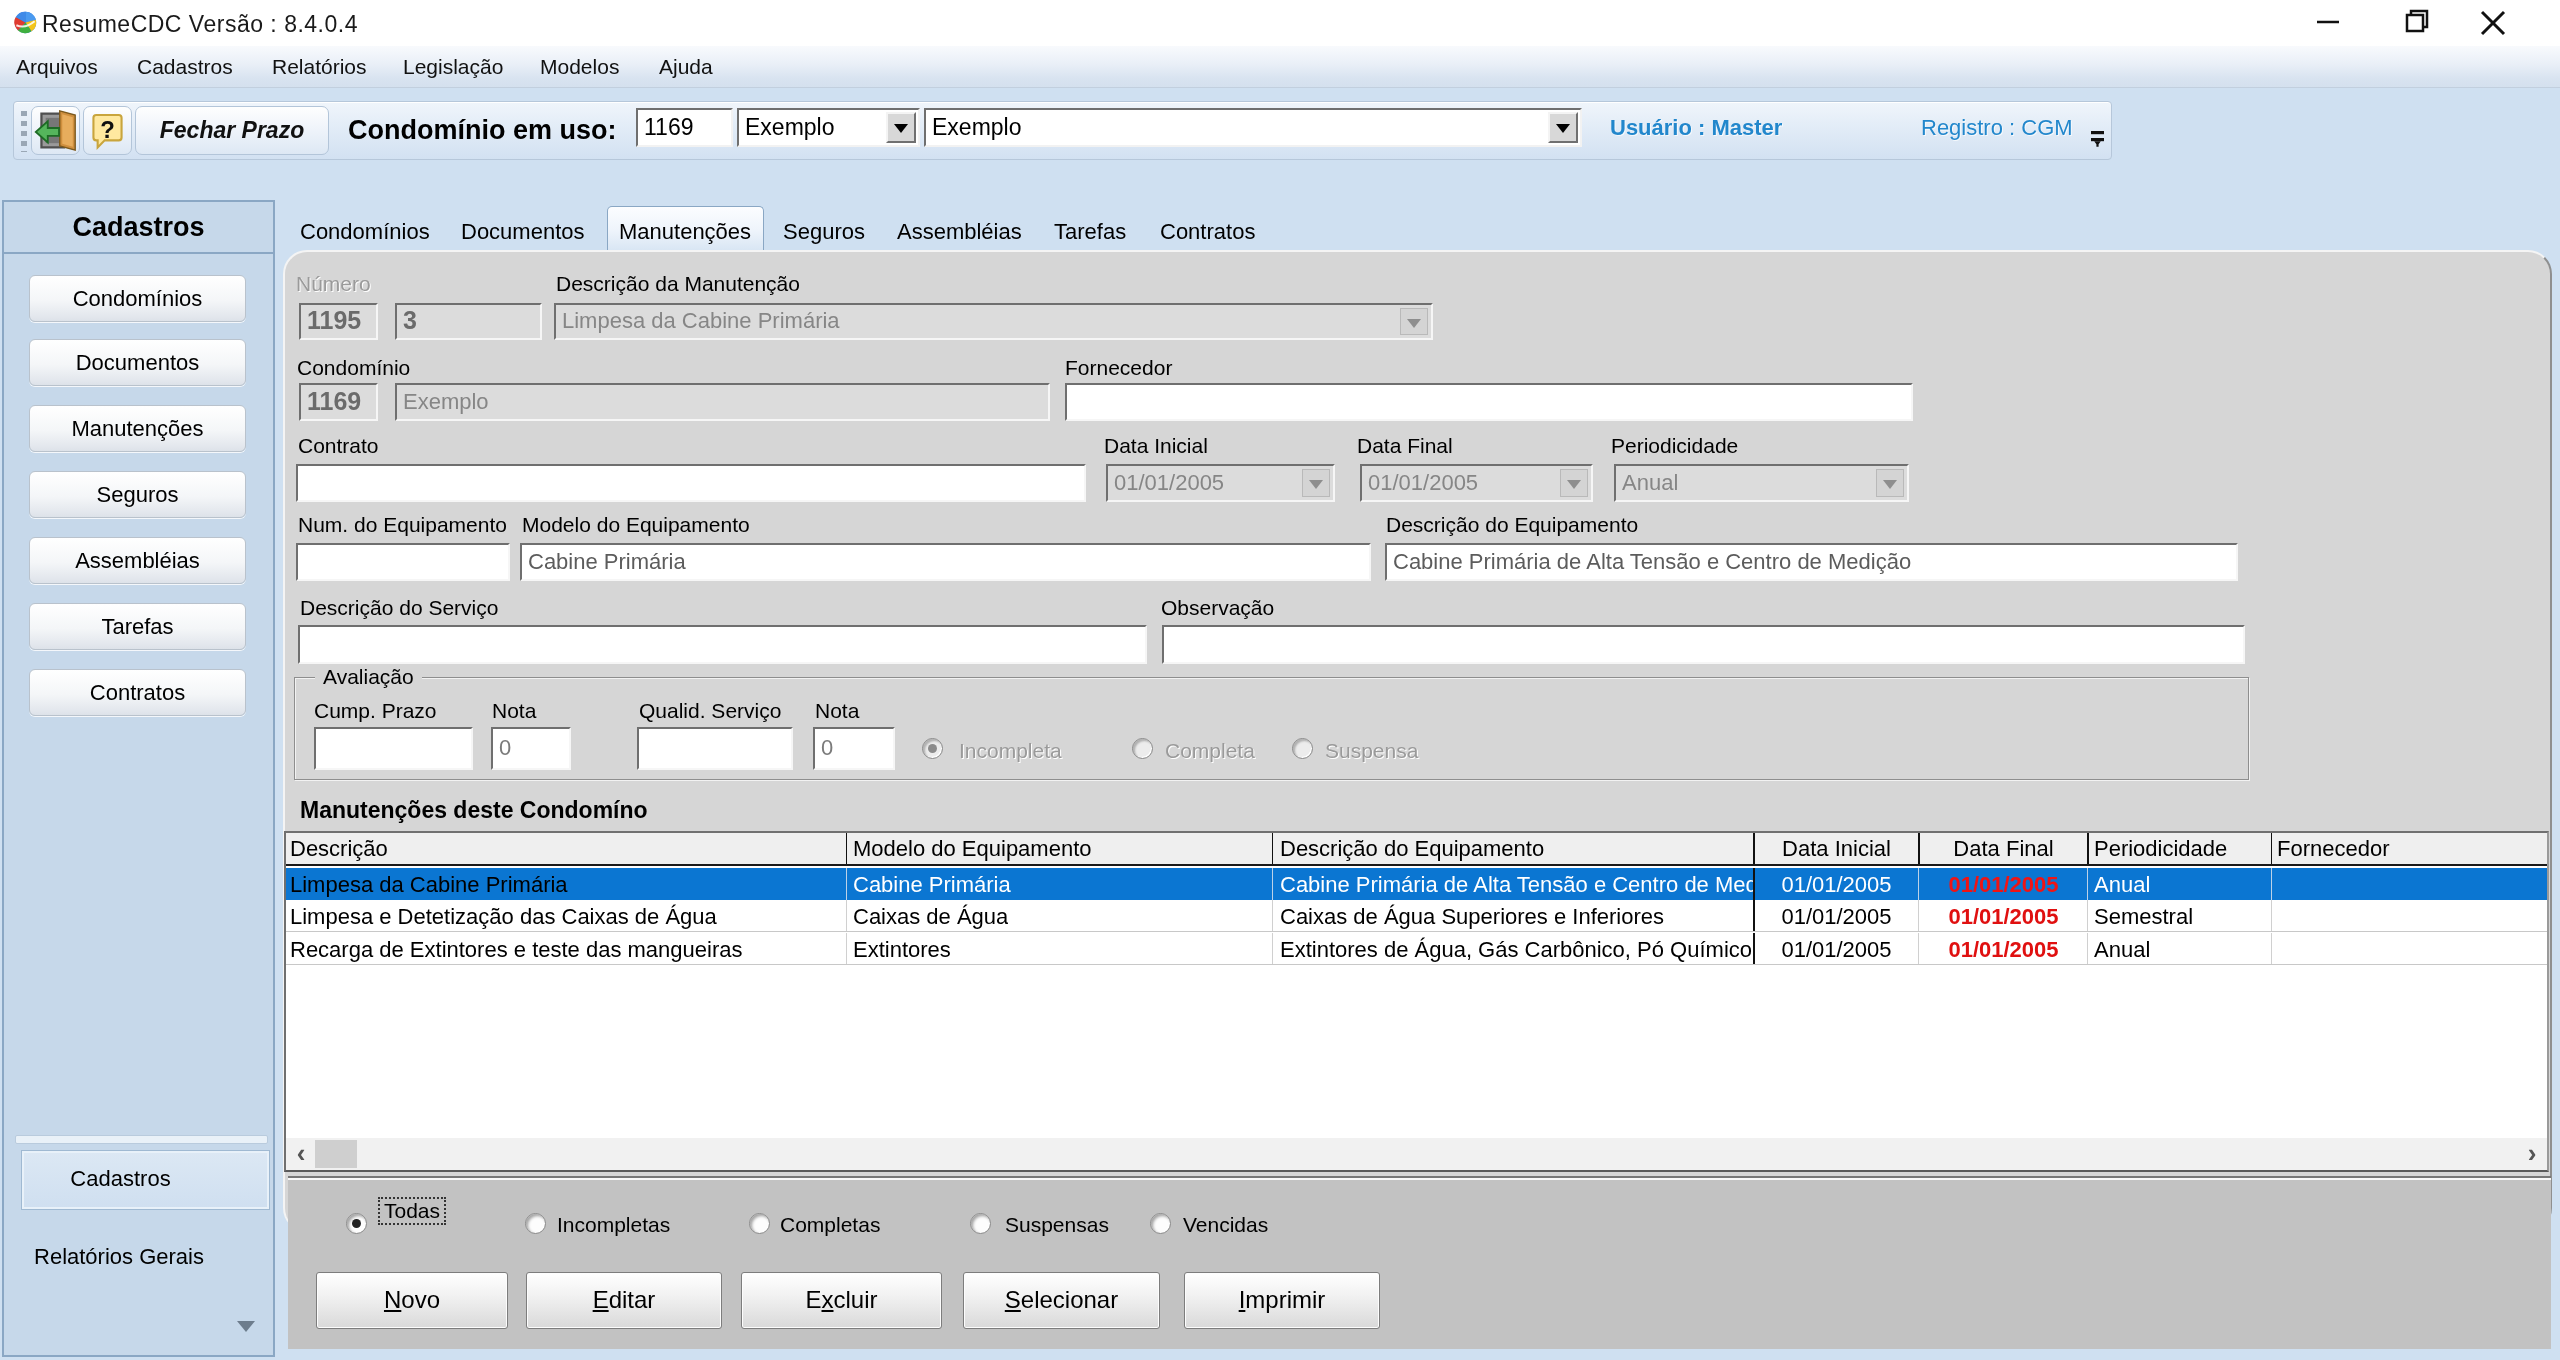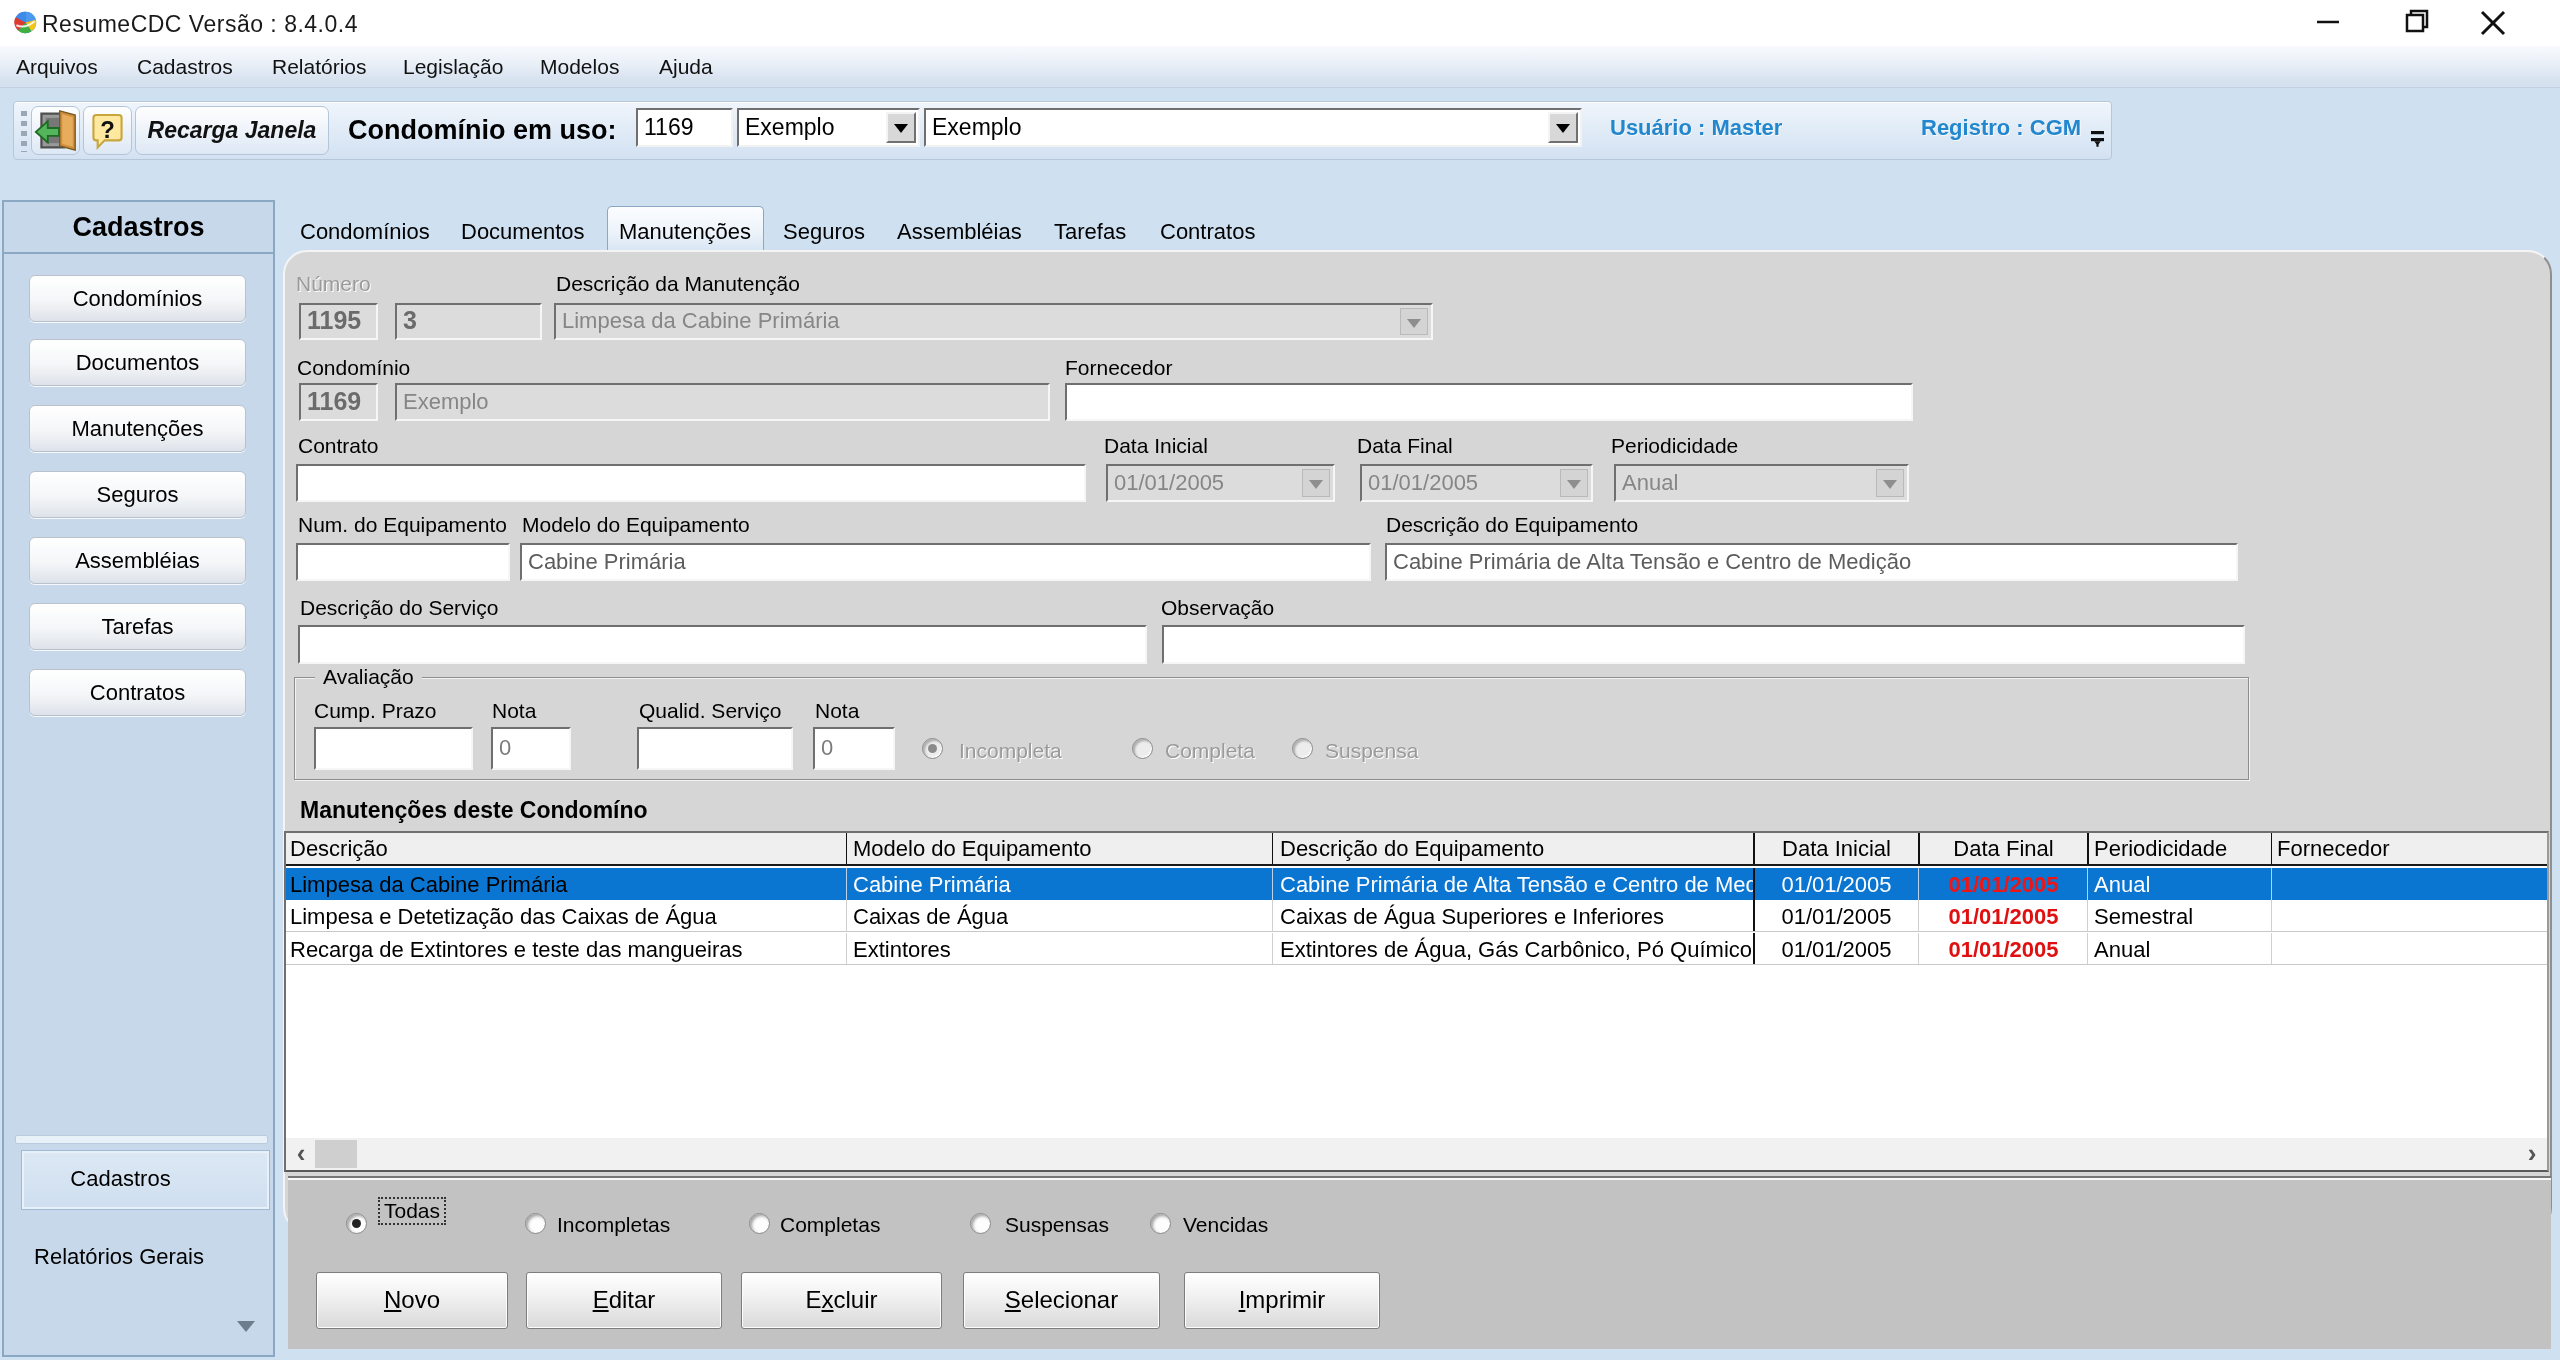--- a/index.html
+++ b/index.html
@@ -34,21 +34,21 @@
         text-align:center; line-height:46px; color:#111; }
   #lbl-conduso { left:334px; top:13px; font-size:27px; font-weight:bold; color:#000; }
   .tfield { position:absolute; background:#fff; border:2px solid;
       border-color:#6f6f6f #f2f2f2 #f2f2f2 #6f6f6f; font-size:23px; color:#000;
       padding-left:6px; }
   .combobtn { position:absolute; right:2px; top:2px; bottom:2px; width:30px;
       background:#d8d8d8; border:2px solid; border-color:#f4f4f4 #707070 #707070 #f4f4f4; }
   .combobtn:after { content:""; position:absolute; left:50%; top:50%; margin:-4px 0 0 -7px;
       border:7px solid transparent; border-top:9px solid #000; }
   #usuario { left:1610px; top:26px; font-size:22px; font-weight:bold; color:#2287cc; text-shadow:1px 1px 0 rgba(255,255,255,.7); }
-  #registro { left:1921px; top:26px; font-size:22px; font-weight:bold; color:#2287cc; text-shadow:1px 1px 0 rgba(255,255,255,.7); }
+  #registro { left:1921px; top:26px; font-size:22px; font-weight:normal; color:#2287cc; text-shadow:1px 1px 0 rgba(255,255,255,.7); }
 
   
   #sidebar { left:2px; top:200px; width:273px; height:1157px; background:#c6d8ea;
      border:2px solid #8aa7c4; }
   #sbheader { position:absolute; left:0; top:0; width:100%; height:52px; font-size:27px;
      font-weight:bold; text-align:center; line-height:50px; color:#000;
      border-bottom:2px solid #8aa7c4; }
   .sbtn { position:absolute; left:25px; width:217px; height:47px;
      background:linear-gradient(#ffffff, #f4f6f8 55%, #e3e7ed 90%, #dde2e9);
      border:1px solid #b9c2cc; border-radius:6px;
@@ -164,21 +164,21 @@
         <path d="M20.8 4.4 L28.3 6.6 L28.3 27.6 L20.8 25.4 Z" fill="#e7ad5d"></path>
         <path d="M2 17 l8.5 -7.5 v4.7 h8 v5.6 h-8 v4.7 Z" fill="#55b55c" stroke="#1d6b25" stroke-width="1.3"></path>
       </svg>
     </div>
     <div class="toolbtn" id="tb2">
       <svg width="45" height="45" viewBox="0 0 32 32" style="margin:1px 0 0 1px">
         <path d="M8 5 h16 a2 2 0 0 1 2 2 v14 a2 2 0 0 1 -2 2 h-10 l-5 5 v-5 h-1 a2 2 0 0 1 -2-2 v-14 a2 2 0 0 1 2-2 Z" fill="#ffe9a0" stroke="#c9a53d" stroke-width="1.5"></path>
         <text x="16" y="21" font-size="17" font-weight="bold" text-anchor="middle" fill="#111" font-family="Liberation Sans">?</text>
       </svg>
     </div>
-    <div class="toolbtn" id="tb3">Recarga Janela</div>
+    <div class="toolbtn" id="tb3">Fechar Prazo</div>
     <div id="lbl-conduso" class="abs">Condomínio em uso:</div>
   </div>
   <div class="tfield" style="left:636px; top:19px; width:97px; height:39px; line-height:34px;">1169</div>
   <div class="tfield" style="left:737px; top:19px; width:183px; height:39px; line-height:34px;">Exemplo<span class="combobtn"></span></div>
   <div class="tfield" style="left:924px; top:19px; width:658px; height:39px; line-height:34px;">Exemplo<span class="combobtn"></span></div>
   <div id="usuario" class="abs">Usuário : Master</div>
   <div id="registro" class="abs">Registro : CGM</div>
   <svg class="abs" style="left:2091px; top:42px" width="14" height="17" viewBox="0 0 14 17">
     <rect x="0" y="0" width="13" height="3.2" fill="#111"></rect>
     <rect x="0" y="7" width="13" height="3.2" fill="#111"></rect>

